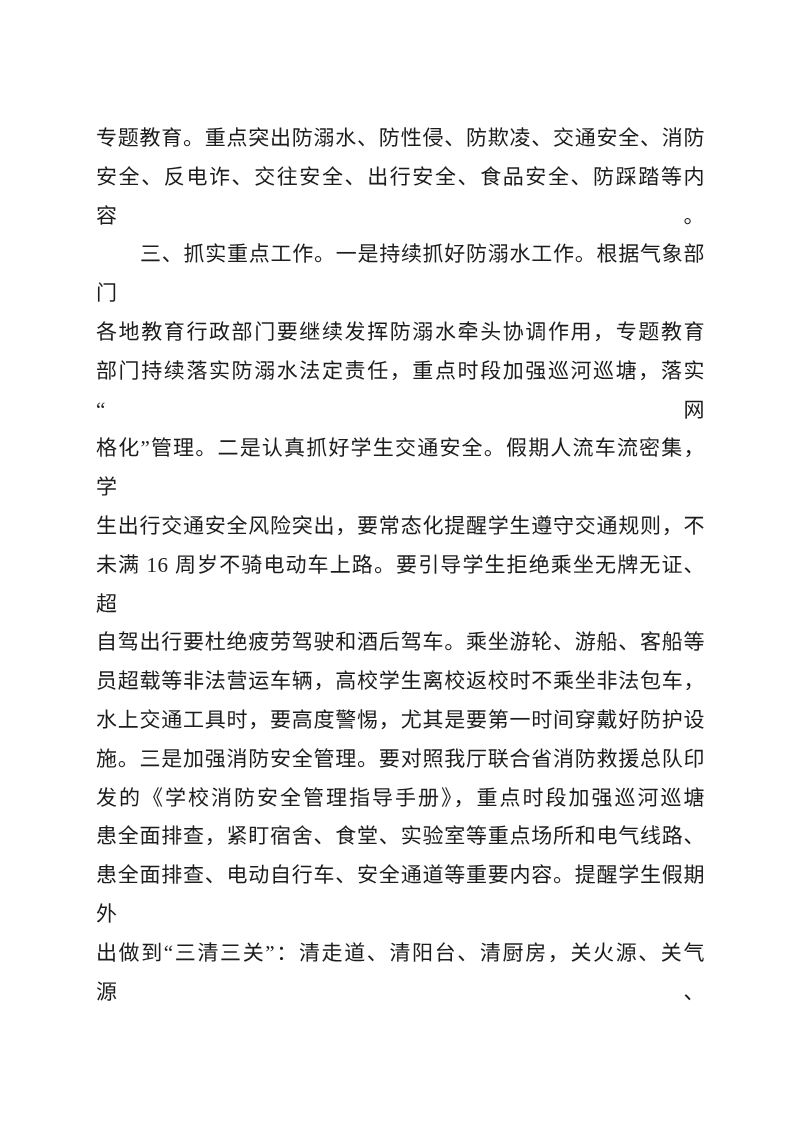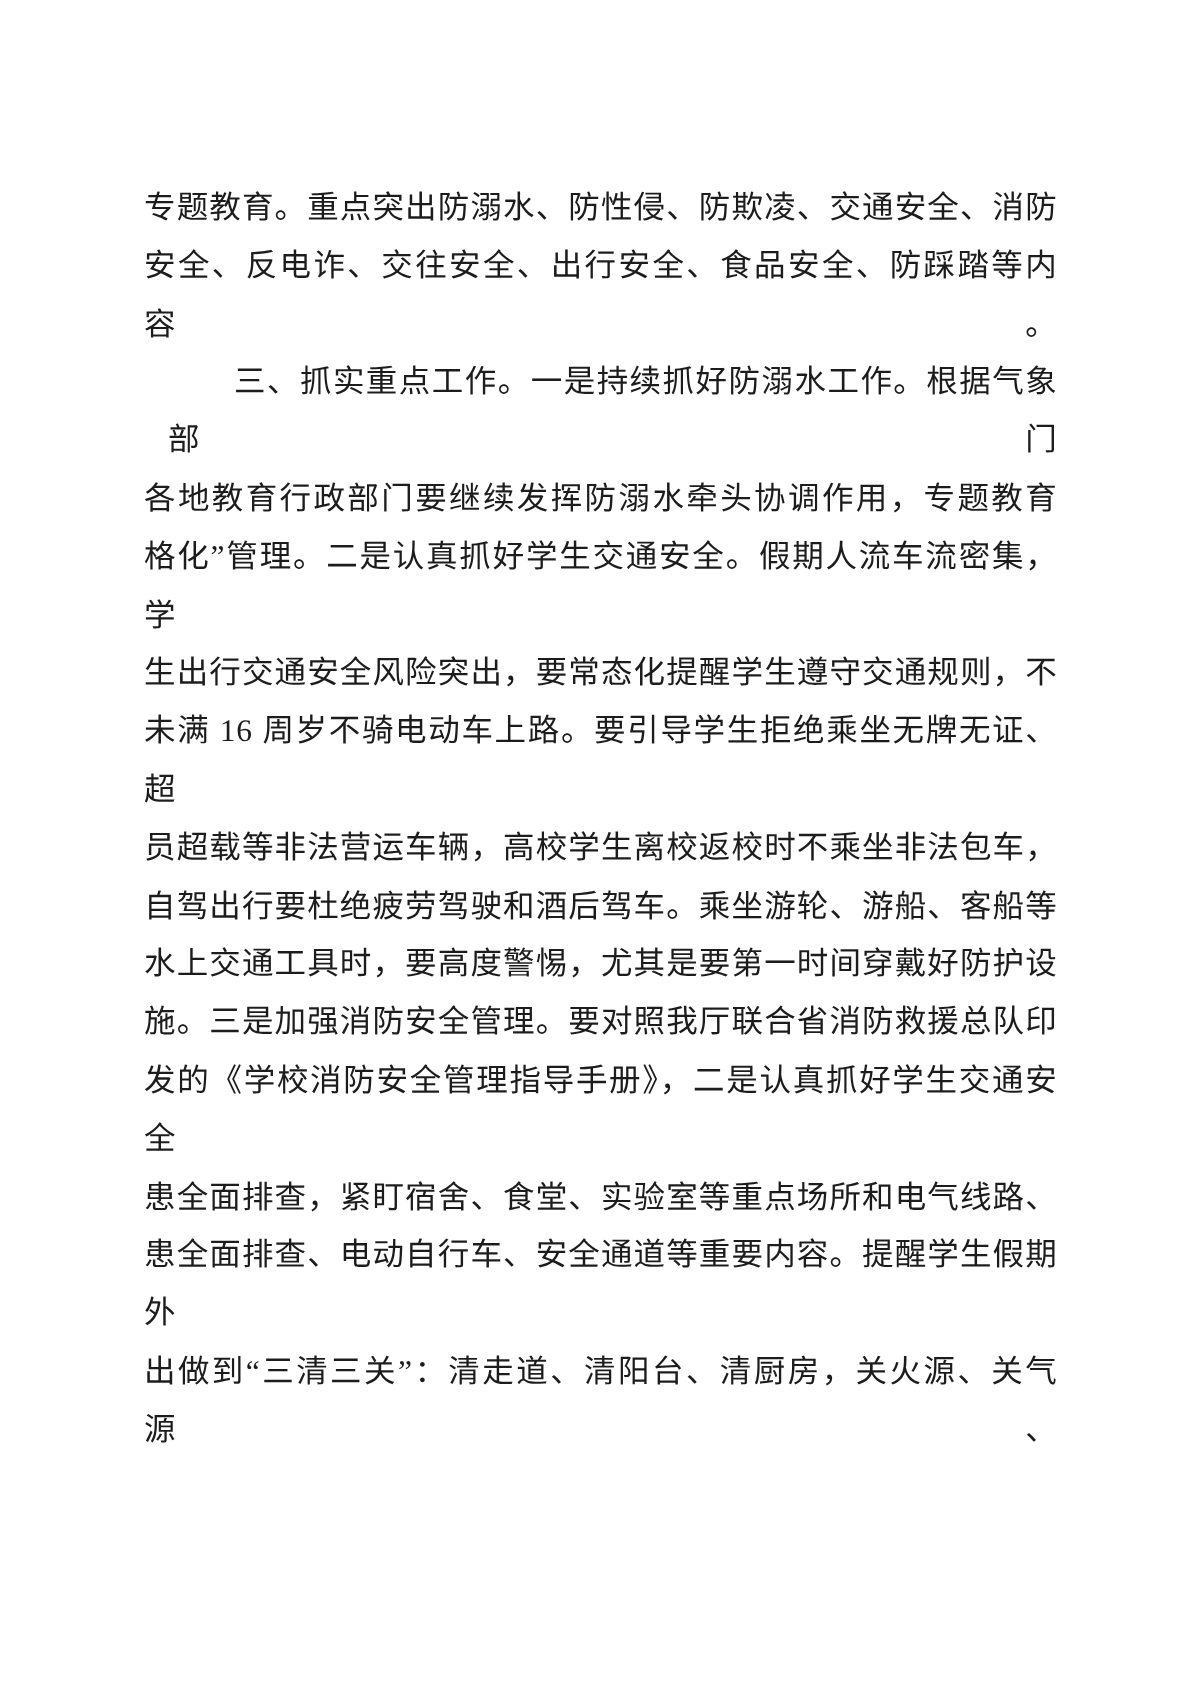--- a/index.html
+++ b/index.html
@@ -30,37 +30,37 @@
     text-align: left;
   }
   .line.justify {
     white-space: normal;
     text-align: justify;
     text-align-last: justify;
     text-justify: inter-character;
   }
   .line.indent {
     text-indent: 44px;
-    margin-left: 16px;
   }
 </style>
 </head>
 <body>
 
 <div class="page">
   <div class="text-block" id="lines-container">
       <div class="line justify">专题教育。重点突出防溺水、防性侵、防欺凌、交通安全、消防</div>
       <div class="line justify">安全、反电诈、交往安全、出行安全、食品安全、防踩踏等内容。</div>
       <div class="line justify indent">三、抓实重点工作。一是持续抓好防溺水工作。根据气象部门</div>
       <div class="line justify">各地教育行政部门要继续发挥防溺水牵头协调作用，专题教育</div>
+      <div class="line justify">部门持续落实防溺水法定责任，重点时段加强巡河巡塘，落实“网</div>
       <div class="line justify">格化”管理。二是认真抓好学生交通安全。假期人流车流密集，学</div>
       <div class="line justify">生出行交通安全风险突出，要常态化提醒学生遵守交通规则，不</div>
       <div class="line justify">未满 16 周岁不骑电动车上路。要引导学生拒绝乘坐无牌无证、超</div>
+      <div class="line justify">自驾出行要杜绝疲劳驾驶和酒后驾车。乘坐游轮、游船、客船等</div>
       <div class="line justify">员超载等非法营运车辆，高校学生离校返校时不乘坐非法包车，</div>
-      <div class="line justify">自驾出行要杜绝疲劳驾驶和酒后驾车。乘坐游轮、游船、客船等</div>
       <div class="line justify">水上交通工具时，要高度警惕，尤其是要第一时间穿戴好防护设</div>
       <div class="line justify">施。三是加强消防安全管理。要对照我厅联合省消防救援总队印</div>
-      <div class="line justify">发的《学校消防安全管理指导手册》，二是认真抓好学生交通安全</div>
+      <div class="line justify">发的《学校消防安全管理指导手册》，重点时段加强巡河巡塘</div>
       <div class="line justify">患全面排查，紧盯宿舍、食堂、实验室等重点场所和电气线路、</div>
       <div class="line justify">患全面排查、电动自行车、安全通道等重要内容。提醒学生假期外</div>
       <div class="line justify">出做到“三清三关”：清走道、清阳台、清厨房，关火源、关气源、</div>
     </div>
 </div>
 
 </body></html>

